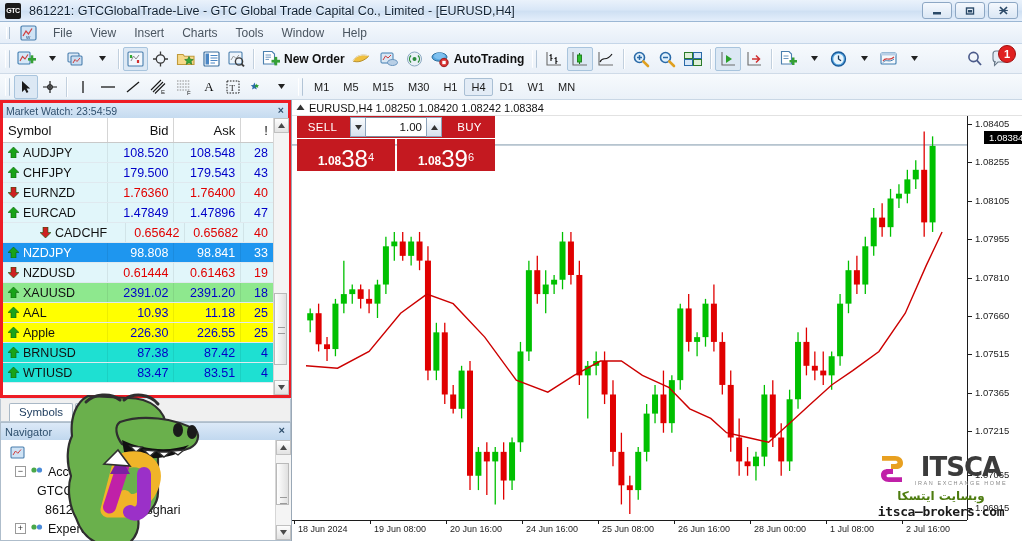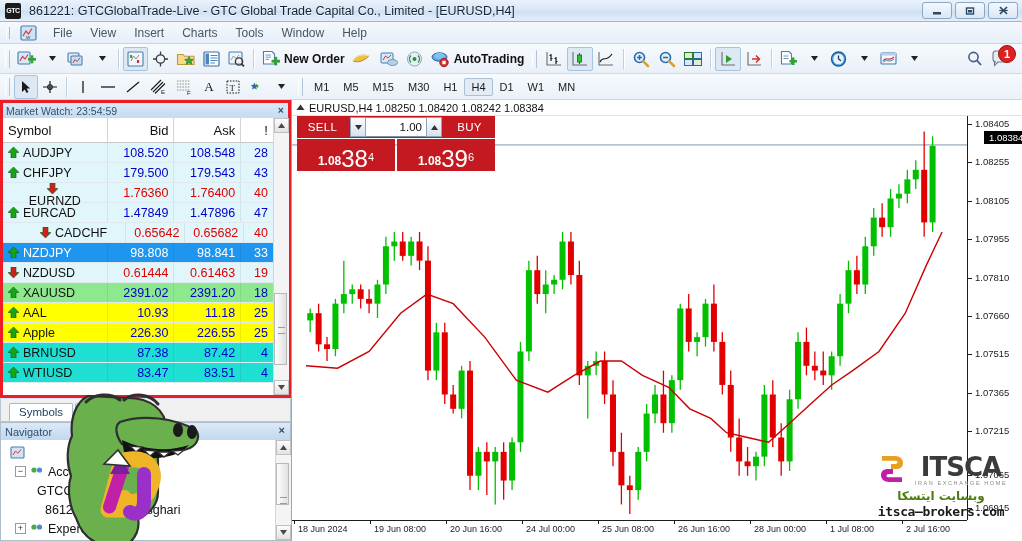--- a/index.html
+++ b/index.html
@@ -582,21 +582,21 @@
                 <svg class="arrow" viewBox="0 0 11 11">
                   <path d="M5.5 0 L11 5.5 L8 5.5 L8 11 L3 11 L3 5.5 L0 5.5 Z" fill="#19a319" stroke="#0b5c0b" stroke-width=".6"></path>
                 </svg>
                 <span>CHFJPY</span>
               </div>
               <div class="c-bid" style="color: rgb(0, 0, 200);">179.500</div>
               <div class="c-ask" style="color: rgb(0, 0, 200);">179.543</div>
               <div class="c-spr" style="color: rgb(0, 0, 200);">43</div>
             </div>
             <div class="mw-row" style="background: rgb(225, 246, 250);">
-              <div class="c-sym" style="color: rgb(17, 17, 17); flex-direction: column;">
+              <div class="c-sym" style="color: rgb(17, 17, 17);">
                 <svg class="arrow" viewBox="0 0 11 11">
                   <path d="M5.5 11 L0 5.5 L3 5.5 L3 0 L8 0 L8 5.5 L11 5.5 Z" fill="#cf2020" stroke="#0b5c0b" stroke-width=".6"></path>
                 </svg>
                 <span>EURNZD</span>
               </div>
               <div class="c-bid" style="color: rgb(224, 0, 0);">1.76360</div>
               <div class="c-ask" style="color: rgb(224, 0, 0);">1.76400</div>
               <div class="c-spr" style="color: rgb(224, 0, 0);">40</div>
             </div>
             <div class="mw-row" style="background: rgb(225, 246, 250);">
@@ -994,21 +994,21 @@
           <div class="p-tick" style="top: 386px;">1.06915</div>
         </div>
       <div class="p-cur" id="price-current" style="top: 15.44px;">1.08384</div>
     </div>
 
     <div class="time-axis">
       <div id="time-ticks">
           <div class="t-tick" style="left: 6px;">18 Jun 2024</div>
           <div class="t-tick" style="left: 82px;">19 Jun 08:00</div>
           <div class="t-tick" style="left: 158px;">20 Jun 16:00</div>
-          <div class="t-tick" style="left: 234px;">24 Jul 00:00</div>
+          <div class="t-tick" style="left: 234px;">24 Jun 16:00</div>
           <div class="t-tick" style="left: 310px;">25 Jun 08:00</div>
           <div class="t-tick" style="left: 386px;">26 Jun 16:00</div>
           <div class="t-tick" style="left: 462px;">28 Jun 00:00</div>
           <div class="t-tick" style="left: 538px;">1 Jul 08:00</div>
           <div class="t-tick" style="left: 614px;">2 Jul 16:00</div>
         </div>
     </div>
   </div>
 
   <div class="itsca">

